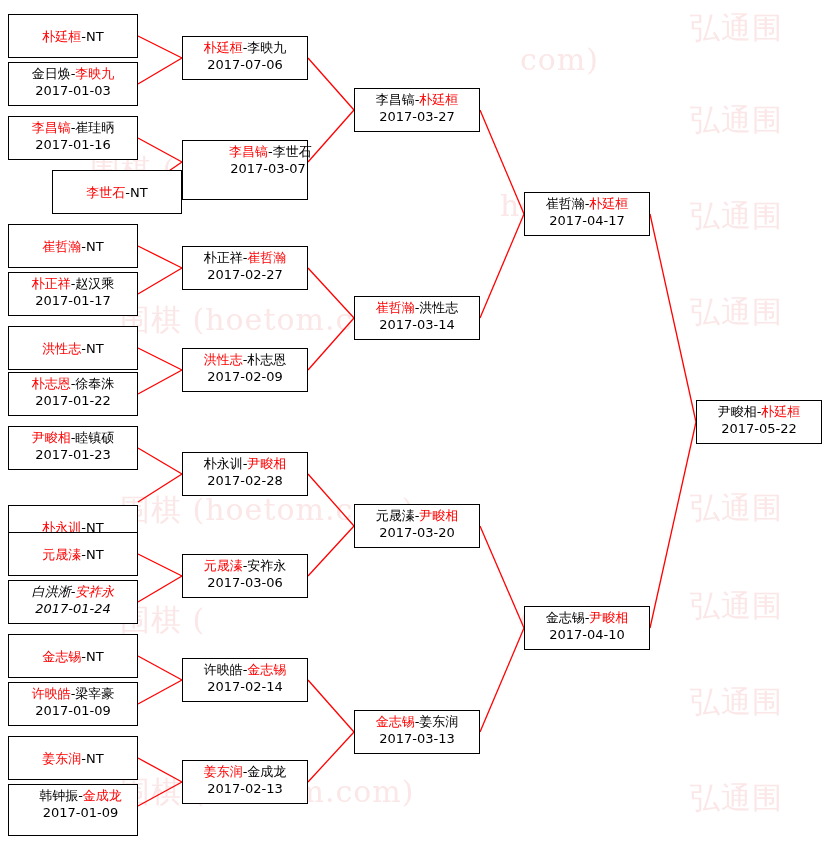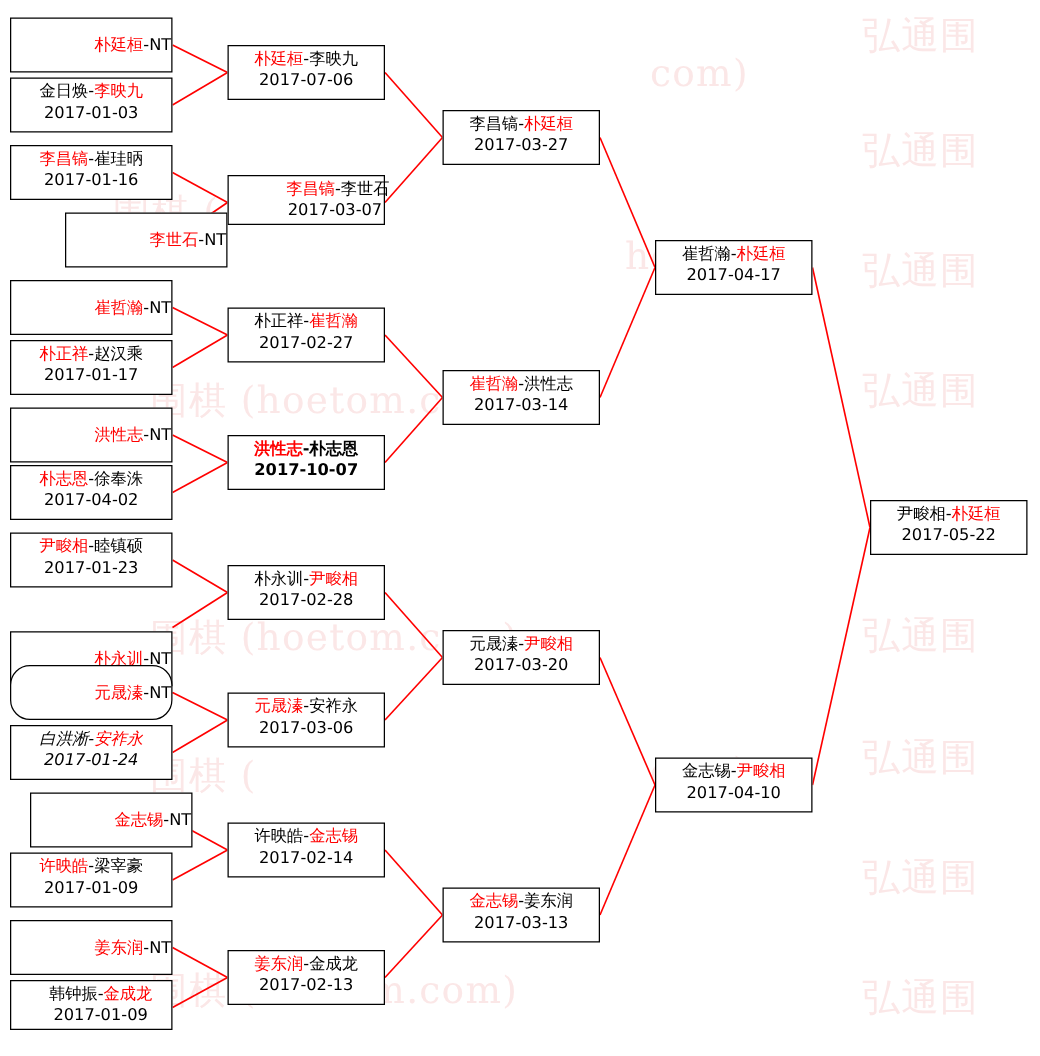--- a/index.html
+++ b/index.html
@@ -29,21 +29,21 @@
     text-align:center;
     font-size:13px;
     line-height:17px;
     color:#000000;
     padding-top:2px;
     white-space:nowrap;
   }
   .node .ln{display:block;}
   .r{color:#ff0000;}
   .k{color:#000000;}
-  .node.one-line{display:flex;align-items:center;justify-content:flex-end;padding-top:0;}
+  .node.one-line{display:flex;align-items:center;justify-content:center;padding-top:0;}
 </style>
 </head>
 <body>
 
 <div id="stage">
   <div id="watermark-layer">
       <div class="wm" style="left: 690px; top: 8px;">弘通围</div>
       <div class="wm" style="left: 520px; top: 42px;">com)</div>
       <div class="wm" style="left: 690px; top: 100px;">弘通围</div>
       <div class="wm" style="left: 90px; top: 150px;">围棋 (</div>
@@ -112,65 +112,65 @@
       </div>
       <div class="node" style="left: 8px; top: 272px; width: 130px; height: 44px;">
         <span class="ln"><span class="r">朴正祥</span><span class="k">-赵汉乘</span></span>
         <span class="ln"><span class="k">2017-01-17</span></span>
       </div>
       <div class="node one-line" style="left: 8px; top: 326px; width: 130px; height: 44px;">
         <span class="ln"><span class="r">洪性志</span><span class="k">-NT</span></span>
       </div>
       <div class="node" style="left: 8px; top: 372px; width: 130px; height: 44px;">
         <span class="ln"><span class="r">朴志恩</span><span class="k">-徐奉洙</span></span>
-        <span class="ln"><span class="k">2017-04-02</span></span>
+        <span class="ln"><span class="k">2017-01-22</span></span>
       </div>
       <div class="node" style="left: 8px; top: 426px; width: 130px; height: 44px;">
         <span class="ln"><span class="r">尹畯相</span><span class="k">-睦镇硕</span></span>
         <span class="ln"><span class="k">2017-01-23</span></span>
       </div>
       <div class="node one-line" style="left: 8px; top: 480px; width: 130px; height: 44px; margin-top: 25px;">
         <span class="ln"><span class="r">朴永训</span><span class="k">-NT</span></span>
       </div>
-      <div class="node one-line" style="left: 8px; top: 532px; width: 130px; height: 44px; border-radius: 16px;">
+      <div class="node one-line" style="left: 8px; top: 532px; width: 130px; height: 44px;">
         <span class="ln"><span class="r">元晟溱</span><span class="k">-NT</span></span>
       </div>
       <div class="node" style="left: 8px; top: 580px; width: 130px; height: 44px; font-style: italic;">
         <span class="ln"><span class="k">白洪淅</span><span class="k">-</span><span class="r">安祚永</span></span>
         <span class="ln"><span class="k">2017-01-24</span></span>
       </div>
-      <div class="node one-line" style="left: 24px; top: 634px; width: 130px; height: 44px;">
+      <div class="node one-line" style="left: 8px; top: 634px; width: 130px; height: 44px;">
         <span class="ln"><span class="r">金志锡</span><span class="k">-NT</span></span>
       </div>
       <div class="node" style="left: 8px; top: 682px; width: 130px; height: 44px;">
         <span class="ln"><span class="r">许映皓</span><span class="k">-梁宰豪</span></span>
         <span class="ln"><span class="k">2017-01-09</span></span>
       </div>
       <div class="node one-line" style="left: 8px; top: 736px; width: 130px; height: 44px;">
         <span class="ln"><span class="r">姜东润</span><span class="k">-NT</span></span>
       </div>
-      <div class="node" style="left: 8px; top: 784px; width: 130px; height: 40px; padding-left: 15px;">
+      <div class="node" style="left: 8px; top: 784px; width: 130px; height: 52px; padding-left: 15px;">
         <span class="ln"><span class="k">韩钟振</span><span class="k">-</span><span class="r">金成龙</span></span>
         <span class="ln"><span class="k">2017-01-09</span></span>
       </div>
       <div class="node" style="left: 182px; top: 36px; width: 126px; height: 44px;">
         <span class="ln"><span class="r">朴廷桓</span><span class="k">-李映九</span></span>
         <span class="ln"><span class="k">2017-07-06</span></span>
       </div>
-      <div class="node" style="left: 182px; top: 140px; width: 126px; height: 40px; padding-left: 46px;">
+      <div class="node" style="left: 182px; top: 140px; width: 126px; height: 60px; padding-left: 46px;">
         <span class="ln"><span class="r">李昌镐</span><span class="k">-李世石</span></span>
         <span class="ln"><span class="k">2017-03-07</span></span>
       </div>
       <div class="node" style="left: 182px; top: 246px; width: 126px; height: 44px;">
         <span class="ln"><span class="k">朴正祥</span><span class="k">-</span><span class="r">崔哲瀚</span></span>
         <span class="ln"><span class="k">2017-02-27</span></span>
       </div>
-      <div class="node" style="left: 182px; top: 348px; width: 126px; height: 44px; font-weight: bold;">
+      <div class="node" style="left: 182px; top: 348px; width: 126px; height: 44px;">
         <span class="ln"><span class="r">洪性志</span><span class="k">-朴志恩</span></span>
-        <span class="ln"><span class="k">2017-10-07</span></span>
+        <span class="ln"><span class="k">2017-02-09</span></span>
       </div>
       <div class="node" style="left: 182px; top: 452px; width: 126px; height: 44px;">
         <span class="ln"><span class="k">朴永训</span><span class="k">-</span><span class="r">尹畯相</span></span>
         <span class="ln"><span class="k">2017-02-28</span></span>
       </div>
       <div class="node" style="left: 182px; top: 554px; width: 126px; height: 44px;">
         <span class="ln"><span class="r">元晟溱</span><span class="k">-安祚永</span></span>
         <span class="ln"><span class="k">2017-03-06</span></span>
       </div>
       <div class="node" style="left: 182px; top: 658px; width: 126px; height: 44px;">

